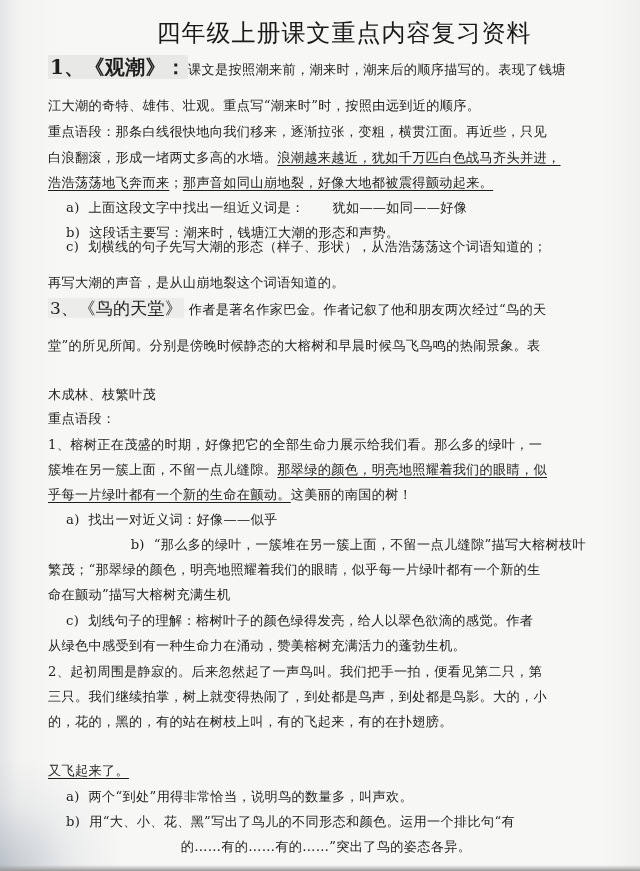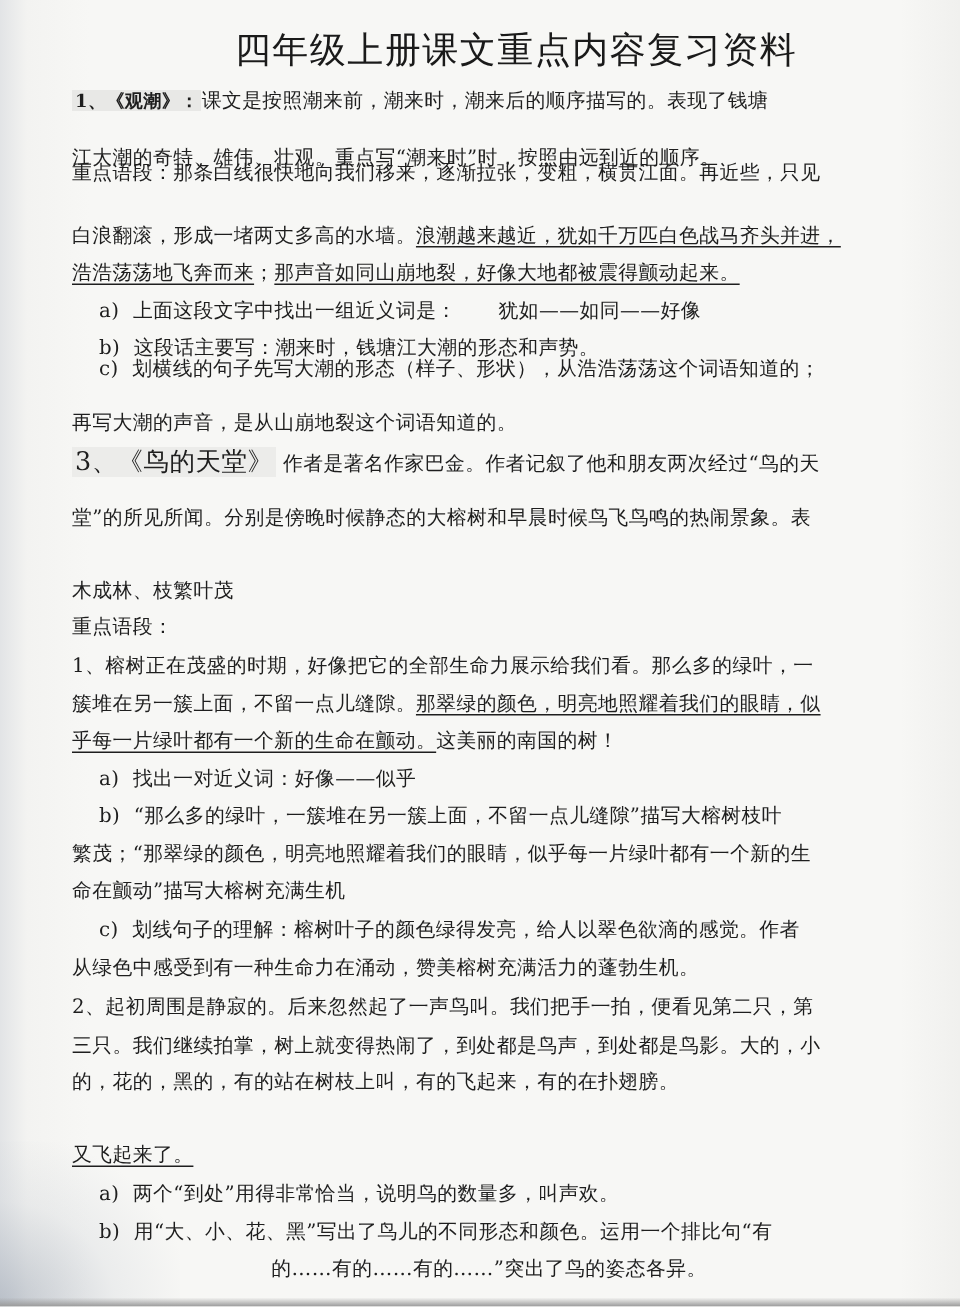--- a/index.html
+++ b/index.html
@@ -26,40 +26,40 @@
     position: absolute; top: 17px; left: 0; width: 640px; text-align: center;
     font-size: 24px; letter-spacing: 1px; color: #1a1a1a;
     font-family: "DejaVu Sans", "Liberation Sans", sans-serif; font-weight: normal; margin-left: 24px;
   }
   .line {
     position: absolute; left: 48px; width: 520px;
     font-size: 13.2px; line-height: 18px; white-space: nowrap; letter-spacing: 0.3px;
   }
   .ind { left: 66px; }
   .sec-head {
-    font-size: 12px; font-weight: bold; background: #e8e8e6; padding: 0 2px;
+    font-size: 20px; font-weight: bold; background: #e8e8e6; padding: 0 2px;
   }
   .sec-head2 { font-size: 17px; background: #ececea; padding: 0 2px; }
   .u { text-decoration: underline; text-underline-offset: 3px; }
   .gap { display: inline-block; width: 28px; }
 </style>
 </head>
 <body>
 
 <div class="page">
   <div class="shadow-bl"></div>
   <div class="bottom-edge"></div>
 
   <div class="title">四年级上册课文重点内容复习资料</div>
 
   <div class="line" style="top:58px;">
     <span class="sec-head">1、《观潮》：</span><span>课文是按照潮来前，潮来时，潮来后的顺序描写的。表现了钱塘</span>
   </div>
   <div class="line" style="top:97px;">江大潮的奇特、雄伟、壮观。重点写“潮来时”时，按照由远到近的顺序。</div>
-  <div class="line" style="top:107px;">重点语段：那条白线很快地向我们移来，逐渐拉张，变粗，横贯江面。再近些，只见</div>
+  <div class="line" style="top:123px;">重点语段：那条白线很快地向我们移来，逐渐拉张，变粗，横贯江面。再近些，只见</div>
   <div class="line" style="top:149px;">
     <span>白浪翻滚，形成一堵两丈多高的水墙。</span><span class="u">浪潮越来越近，犹如千万匹白色战马齐头并进，</span>
   </div>
   <div class="line" style="top:174px;">
     <span class="u">浩浩荡荡地飞奔而来</span><span>；</span><span class="u">那声音如同山崩地裂，好像大地都被震得颤动起来。</span>
   </div>
   <div class="line ind" style="top:199px;">
     <span>a)</span>&nbsp;&nbsp;<span>上面这段文字中找出一组近义词是：</span><span class="gap"></span><span>犹如——如同——好像</span>
   </div>
   <div class="line ind" style="top:224px;">
@@ -80,21 +80,21 @@
   <div class="line" style="top:436px;">1、榕树正在茂盛的时期，好像把它的全部生命力展示给我们看。那么多的绿叶，一</div>
   <div class="line" style="top:461px;">
     <span>簇堆在另一簇上面，不留一点儿缝隙。</span><span class="u">那翠绿的颜色，明亮地照耀着我们的眼睛，似</span>
   </div>
   <div class="line" style="top:486px;">
     <span class="u">乎每一片绿叶都有一个新的生命在颤动。</span><span>这美丽的南国的树！</span>
   </div>
   <div class="line ind" style="top:511px;">
     <span>a)</span>&nbsp;&nbsp;<span>找出一对近义词：好像——似乎</span>
   </div>
-  <div class="line ind" style="top:536px;">
+  <div class="line ind" style="top:536px;text-align:right;">
     <span>b)</span>&nbsp;&nbsp;<span>“那么多的绿叶，一簇堆在另一簇上面，不留一点儿缝隙”描写大榕树枝叶</span>
   </div>
   <div class="line" style="top:561px;">繁茂；“那翠绿的颜色，明亮地照耀着我们的眼睛，似乎每一片绿叶都有一个新的生</div>
   <div class="line" style="top:586px;">命在颤动”描写大榕树充满生机</div>
   <div class="line ind" style="top:612px;">
     <span>c)</span>&nbsp;&nbsp;<span>划线句子的理解：榕树叶子的颜色绿得发亮，给人以翠色欲滴的感觉。作者</span>
   </div>
   <div class="line" style="top:637px;">从绿色中感受到有一种生命力在涌动，赞美榕树充满活力的蓬勃生机。</div>
 
   <div class="line" style="top:663px;">2、起初周围是静寂的。后来忽然起了一声鸟叫。我们把手一拍，便看见第二只，第</div>

